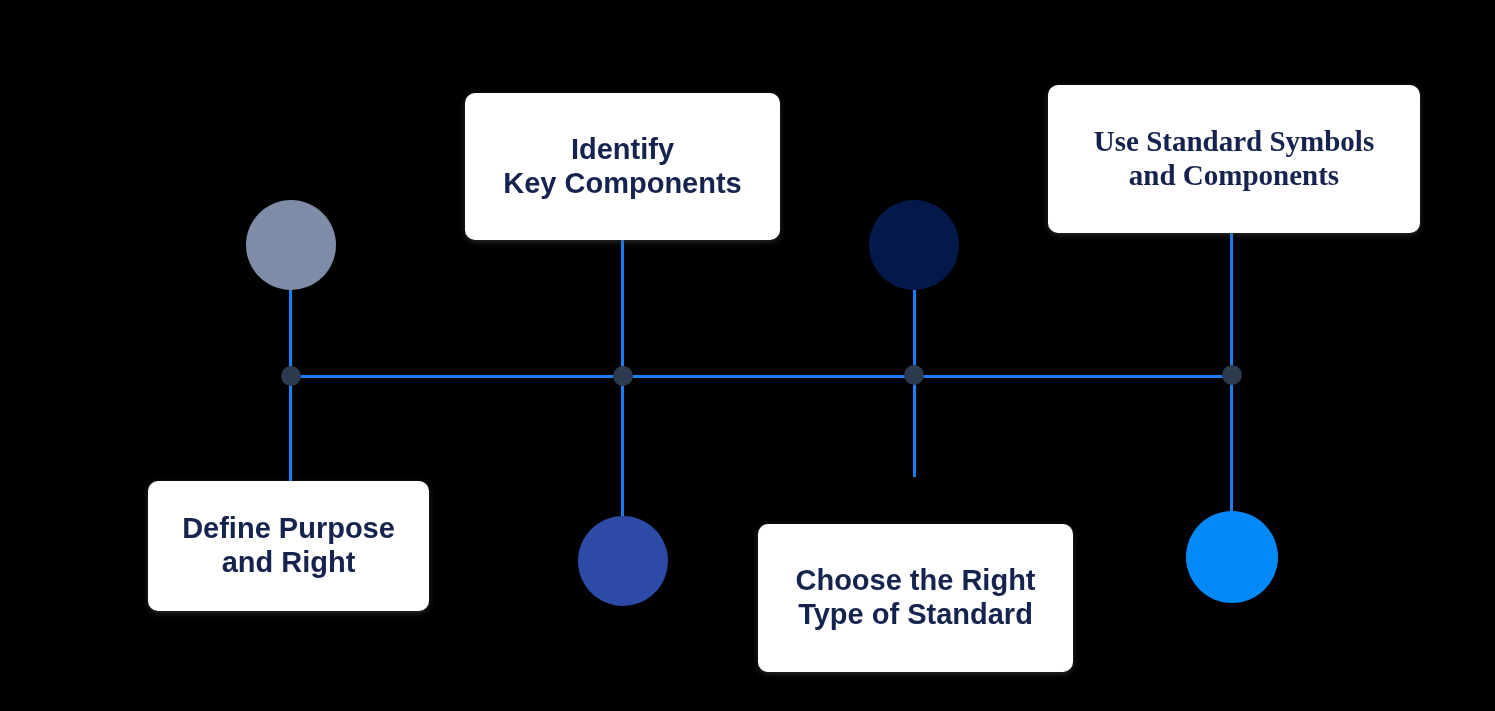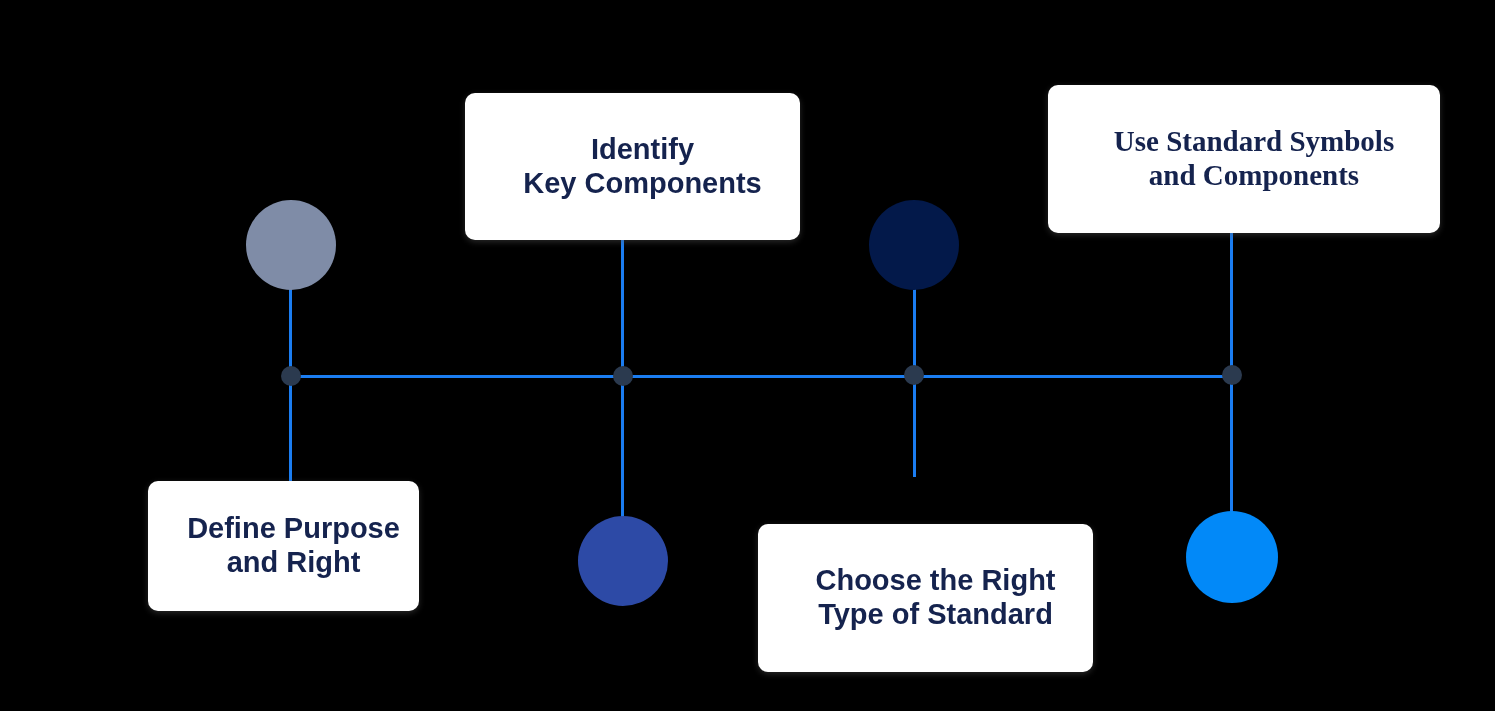--- a/index.html
+++ b/index.html
@@ -56,23 +56,22 @@
     border-radius: 10px;
     box-shadow: 0 2px 6px rgba(90,90,90,0.45);
     display: flex;
     flex-direction: column;
     align-items: center;
     justify-content: center;
     text-align: center;
     font-weight: 700;
     font-size: 29px;
     line-height: 1.17;
-    padding-left: 20px;
   }
-  .card.card1 { left: 148px; top: 481px; width: 251px; height: 130px; }
+  .card.card1 { left: 148px; top: 481px; width: 281px; height: 130px; }
   .card.card2 { left: 465px; top: 93px;  width: 315px; height: 147px; }
   .card.card3 { left: 758px; top: 476px; width: 315px; height: 148px; margin-top: 48px; }
   .card.card4 { left: 1048px; top: 85px; width: 372px; height: 148px; }
   .card .line { display: block; }
 </style>
 </head>
 <body>
 
 <div id="canvas">
 

